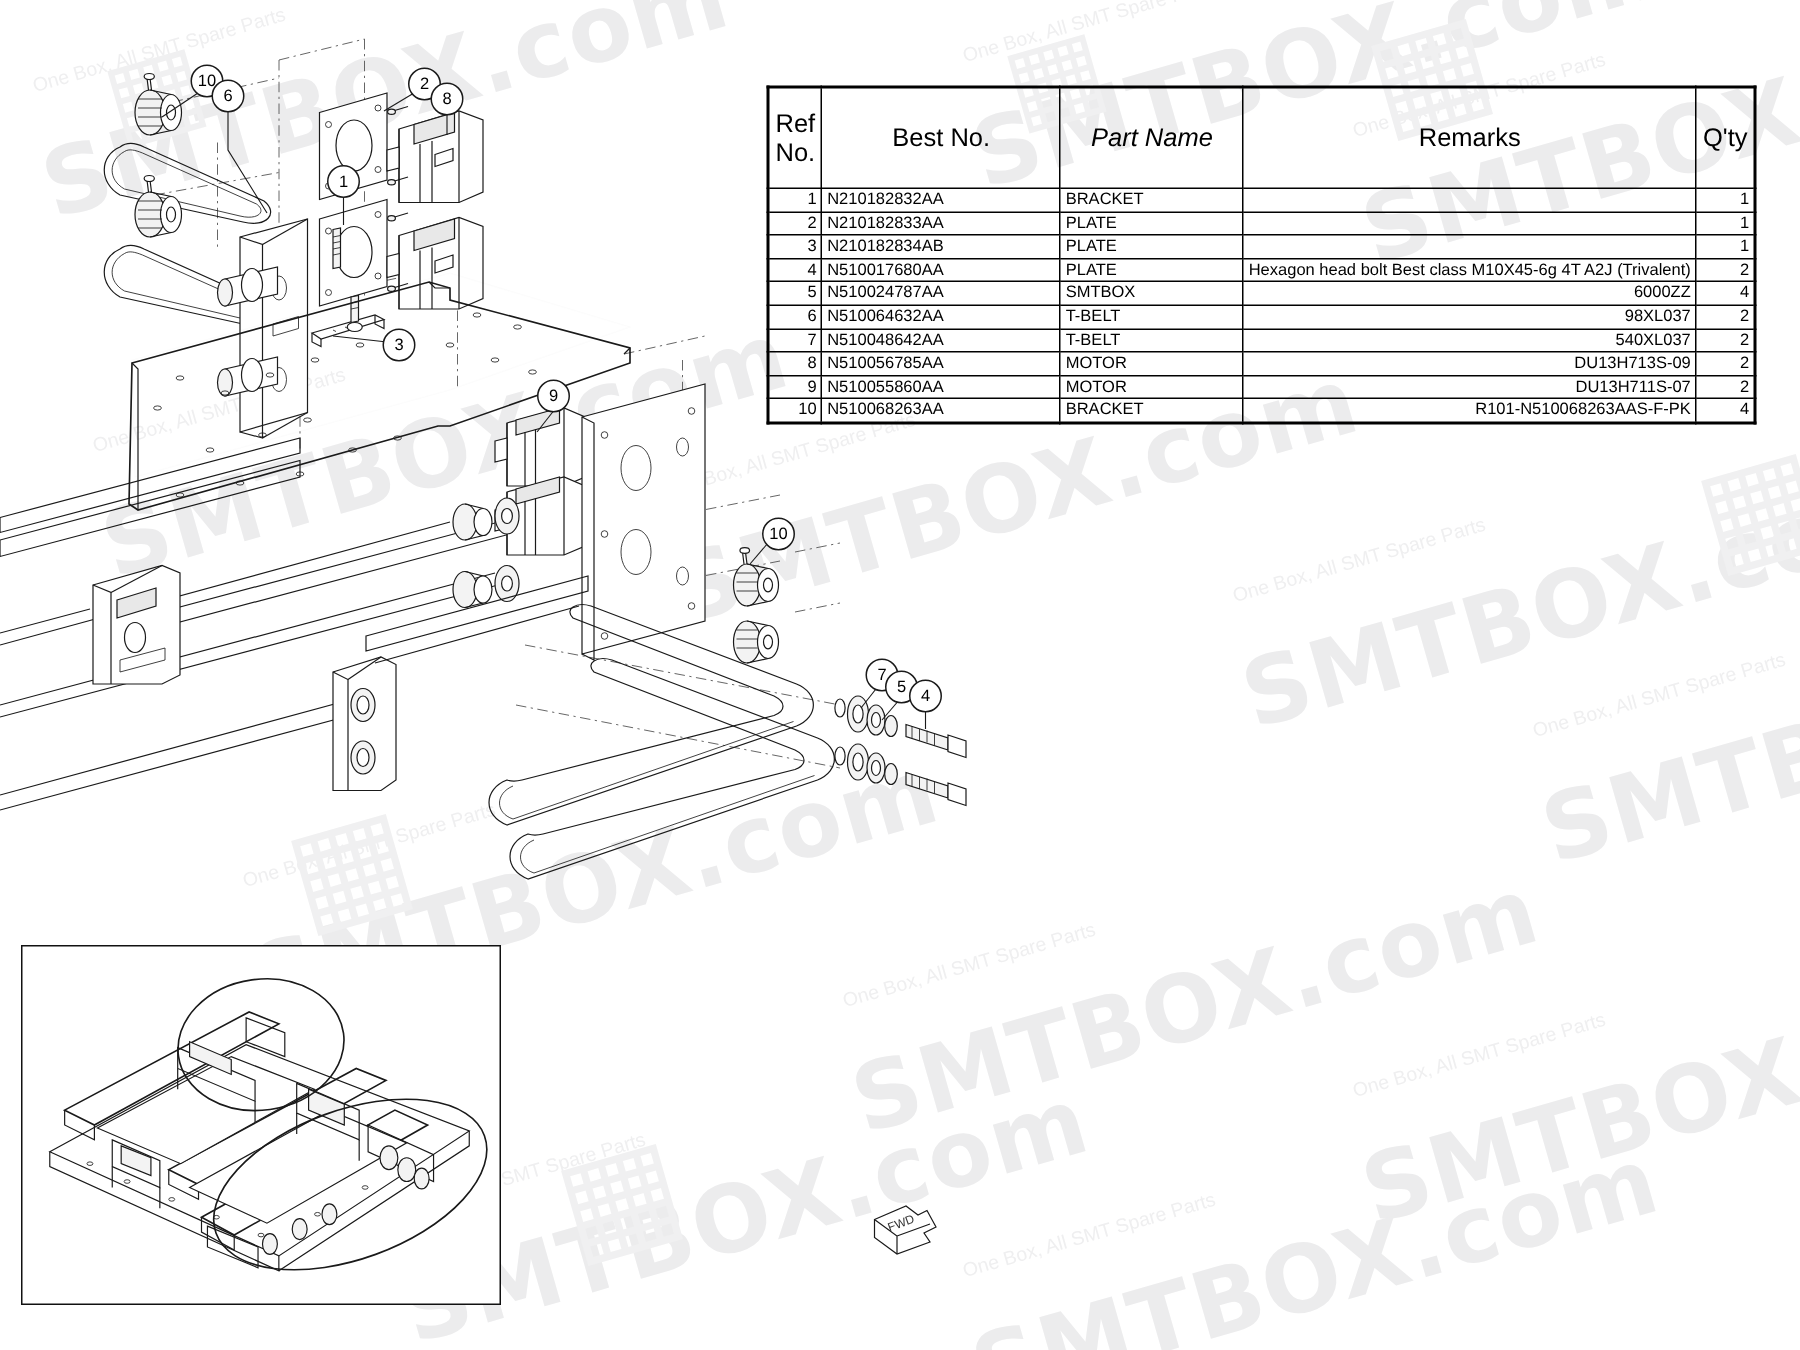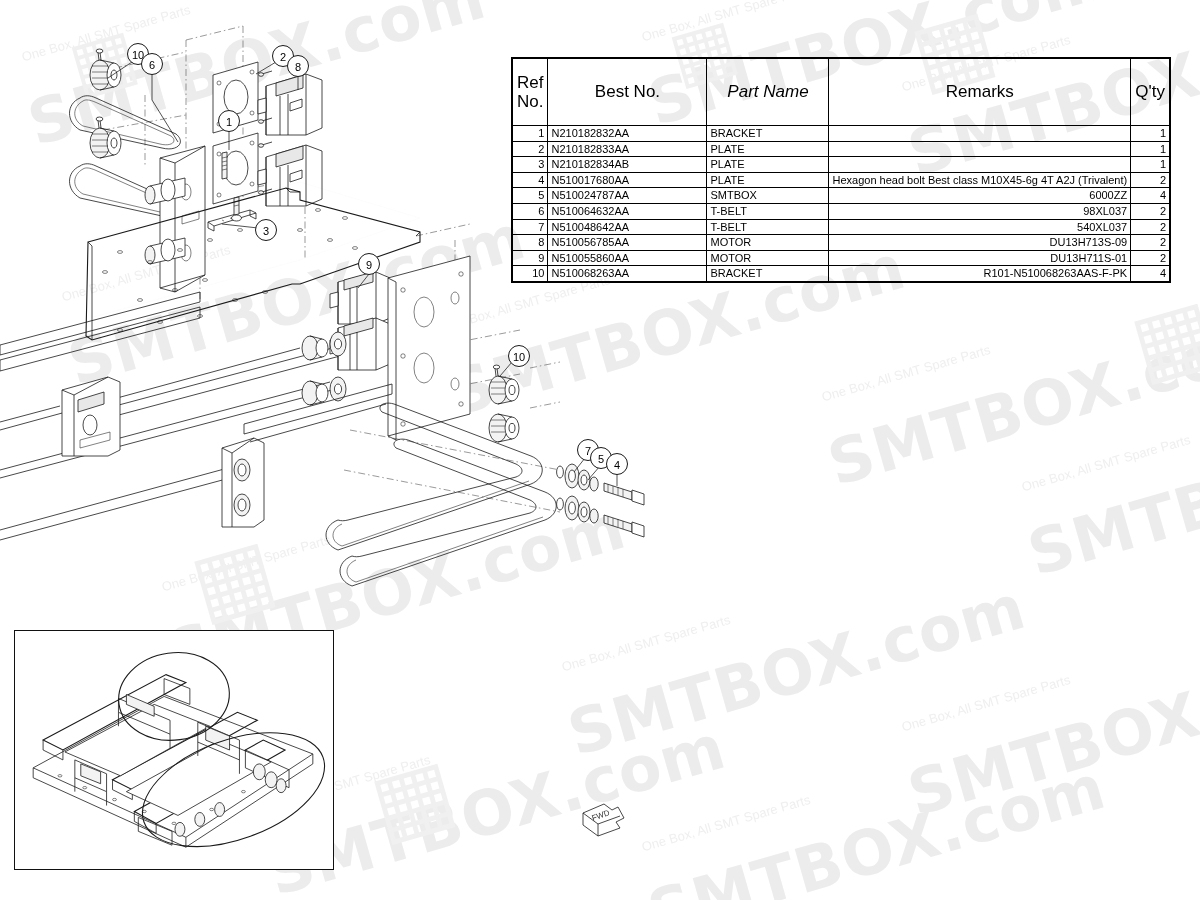--- a/index.html
+++ b/index.html
@@ -678,21 +678,21 @@
           <td class="c-ref">8</td>
           <td class="c-pn">N510056785AA</td>
           <td class="c-name">MOTOR</td>
           <td class="c-rem">DU13H713S-09</td>
           <td class="c-qty">2</td>
         </tr>
         <tr>
           <td class="c-ref">9</td>
           <td class="c-pn">N510055860AA</td>
           <td class="c-name">MOTOR</td>
-          <td class="c-rem">DU13H711S-01</td>
+          <td class="c-rem">DU13H711S-07</td>
           <td class="c-qty">2</td>
         </tr>
         <tr>
           <td class="c-ref">10</td>
           <td class="c-pn">N510068263AA</td>
           <td class="c-name">BRACKET</td>
           <td class="c-rem">R101-N510068263AAS-F-PK</td>
           <td class="c-qty">4</td>
         </tr>
       </tbody>

